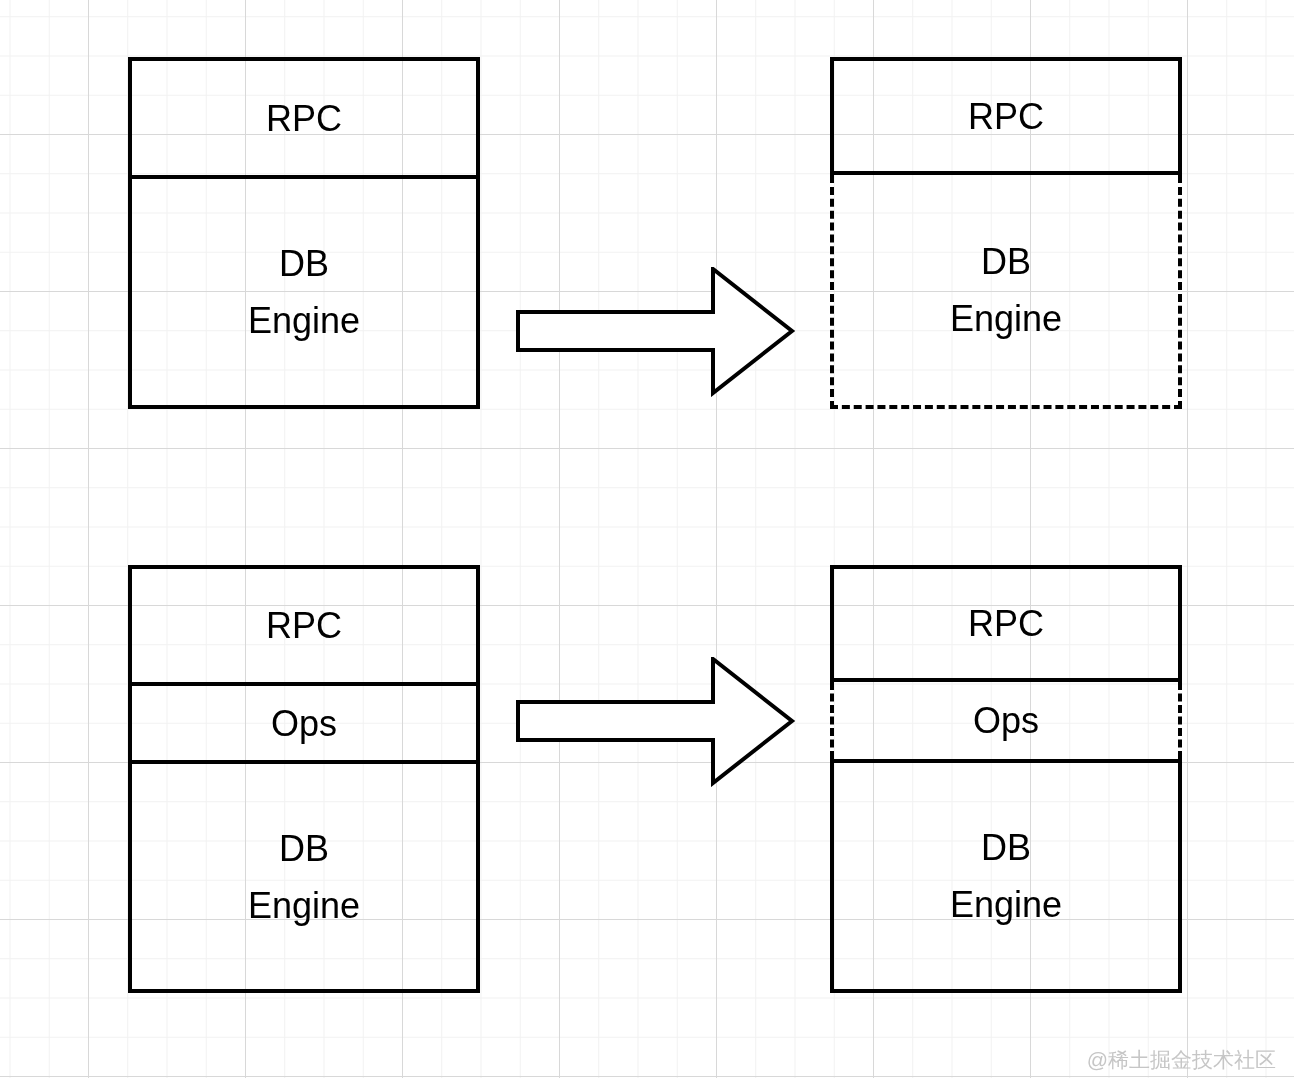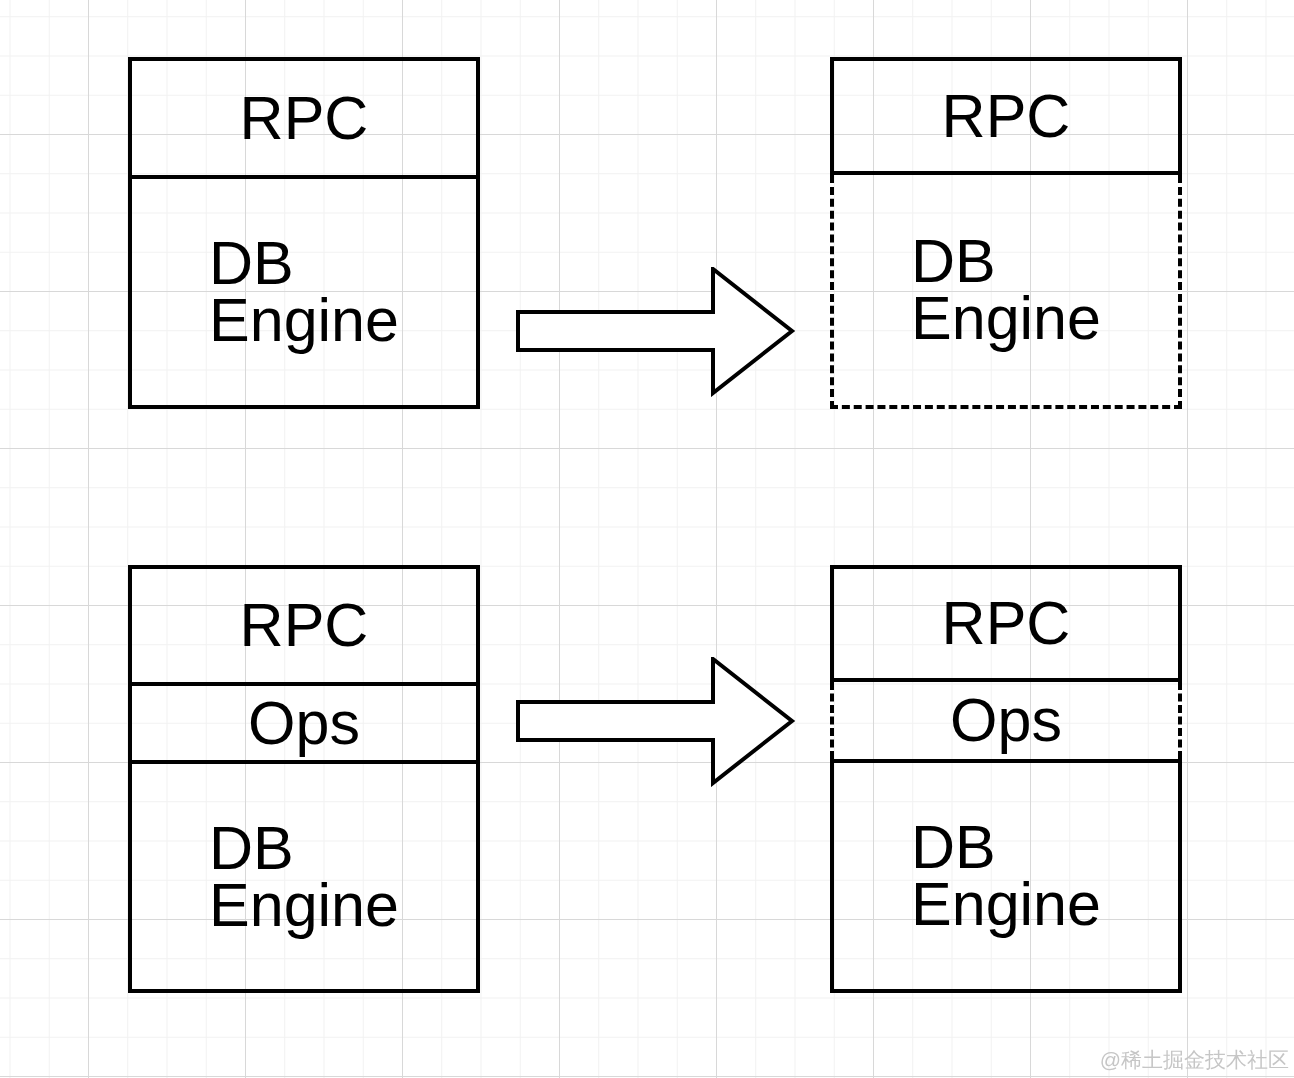--- a/index.html
+++ b/index.html
@@ -27,22 +27,23 @@
     flex-direction: column;
   }
   .sec {
     display: flex;
     align-items: center;
     justify-content: center;
     box-sizing: border-box;
   }
   .divider { border-top: 4px solid #000; }
   .lbl {
-    font-size: 61px;
+    font-size: 36px;
     line-height: 57px;
+    text-align: center;
     white-space: pre-line;
     color: #000;
   }
   .solid-rect { border: 4px solid #000; width: 352px; }
   .dashed-lrb {
     border-left: 4px dashed #000;
     border-right: 4px dashed #000;
     border-bottom: 4px dashed #000;
     width: 352px;
   }
@@ -51,21 +52,21 @@
     border-right: 4px dashed #000;
     width: 352px;
   }
   .or-label {
     font-size: 47px;
     width: 160px;
     text-align: center;
   }
   .watermark {
     position: absolute;
-    right: 5px;
+    right: 18px;
     bottom: 6px;
     font-size: 21px;
     line-height: 24px;
   }
 </style>
 </head>
 <body>
 
 <div class="canvas">
 

